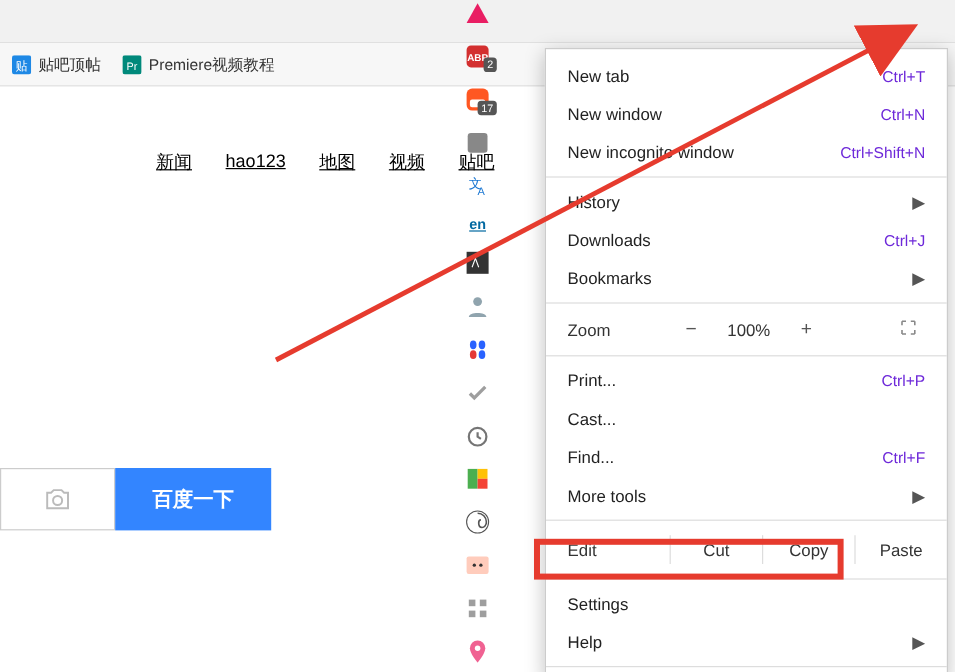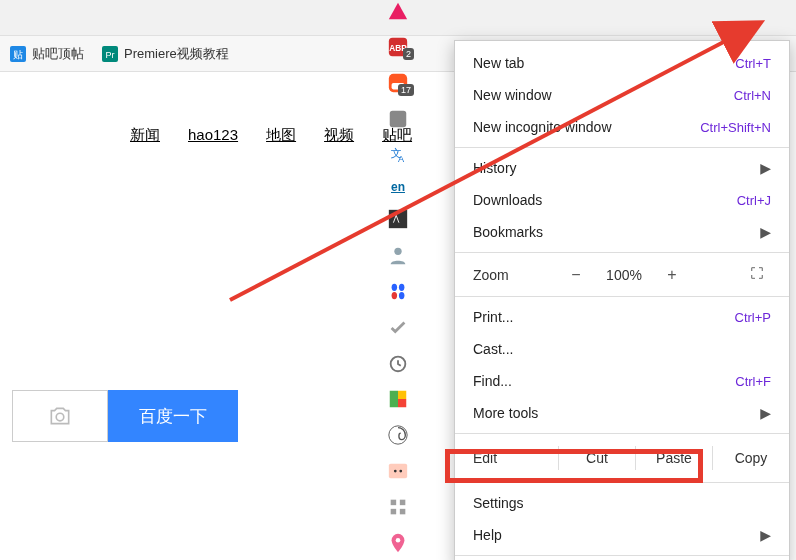--- a/index.html
+++ b/index.html
@@ -70,22 +70,23 @@
     .bm-ico { width:16px;height:16px;display:inline-flex;align-items:center;justify-content:center; }
     
     .page { position:relative; padding: 24px 0 0 0; }
     .nav-links {
       display:flex; gap:28px; padding-left: 130px;
       font-size:15px;
     }
     .nav-links a { color:#000000; text-decoration: underline; margin-top: 30px; }
     .search-area {
       position:absolute;
-      left:12px; top: 390px;
+      left:0; top: 390px;
       display:flex;
+      font-weight:bold;
     }
     .search-box {
       width: 96px; height: 52px;
       border:1px solid #ccc;
       display:flex;align-items:center;justify-content:center;
     }
     .search-btn {
       width: 130px; height:52px;
       background:#3385ff; color:#fff;
       display:flex;align-items:center;justify-content:center;
@@ -359,22 +360,22 @@
     <span class="shortcut">Ctrl+F</span>
   </div>
   <div class="menu-item">
     <span class="label">More tools</span>
     <span class="chev">▶</span>
   </div>
   <div class="menu-sep"></div>
   <div class="edit-row">
     <span class="edit-label">Edit</span>
     <span class="edit-cell">Cut</span>
+    <span class="edit-cell">Copy</span>
     <span class="edit-cell">Paste</span>
-    <span class="edit-cell">Copy</span>
   </div>
   <div class="menu-sep"></div>
   <div class="menu-item">
     <span class="label">Settings</span>
   </div>
   <div class="menu-item">
     <span class="label">Help</span>
     <span class="chev">▶</span>
   </div>
   <div class="menu-sep"></div>

